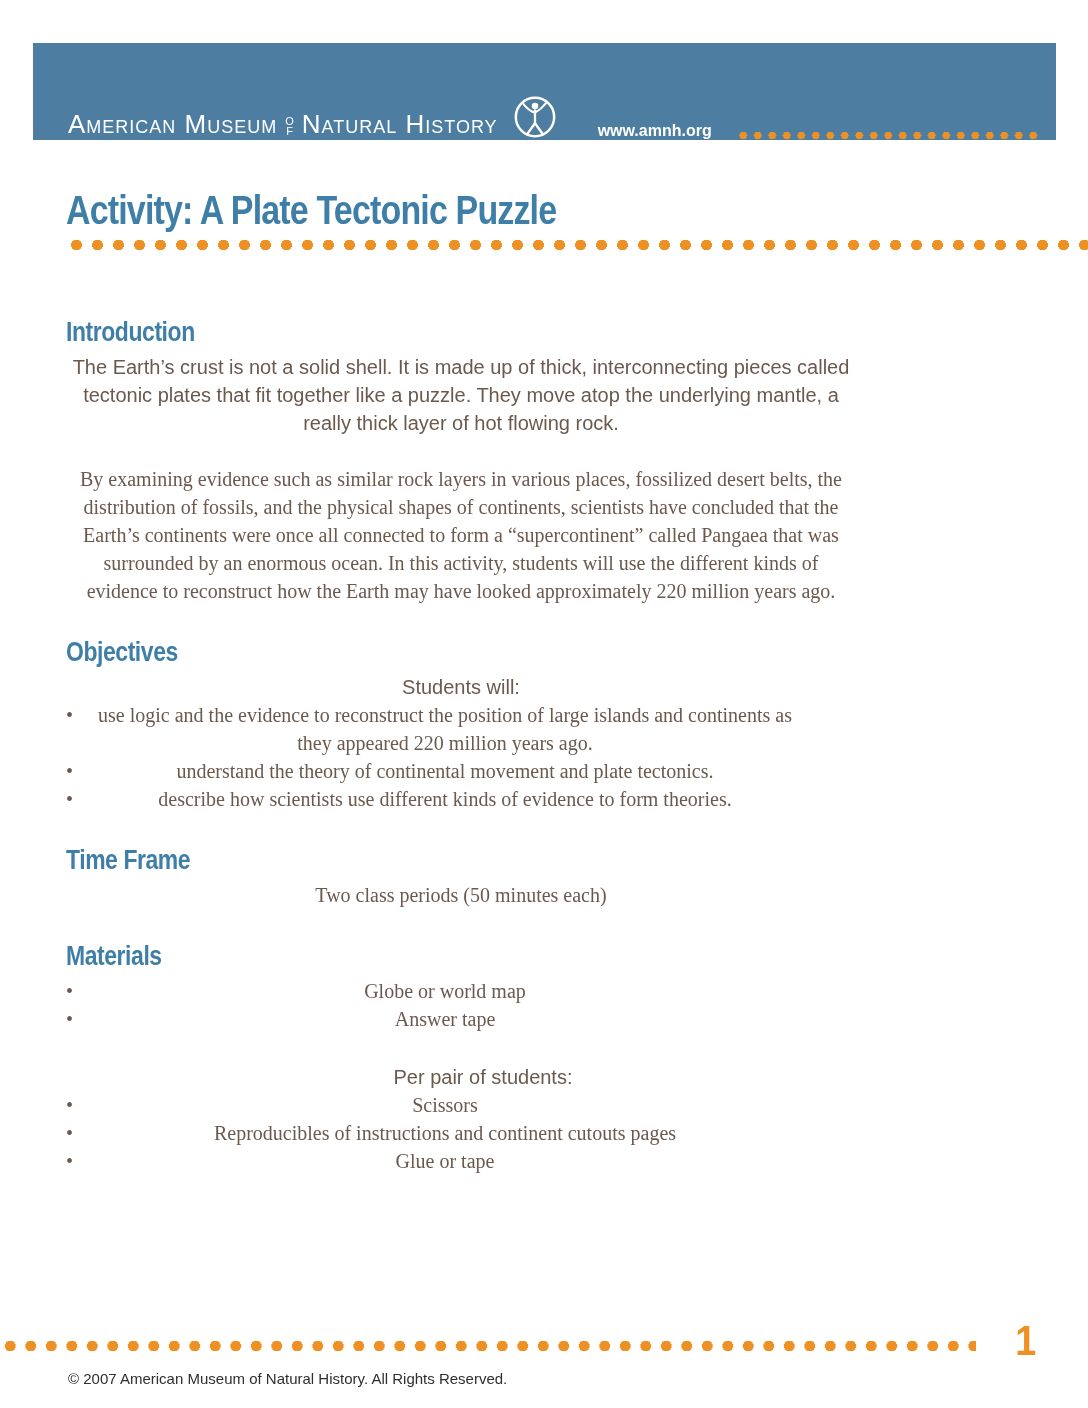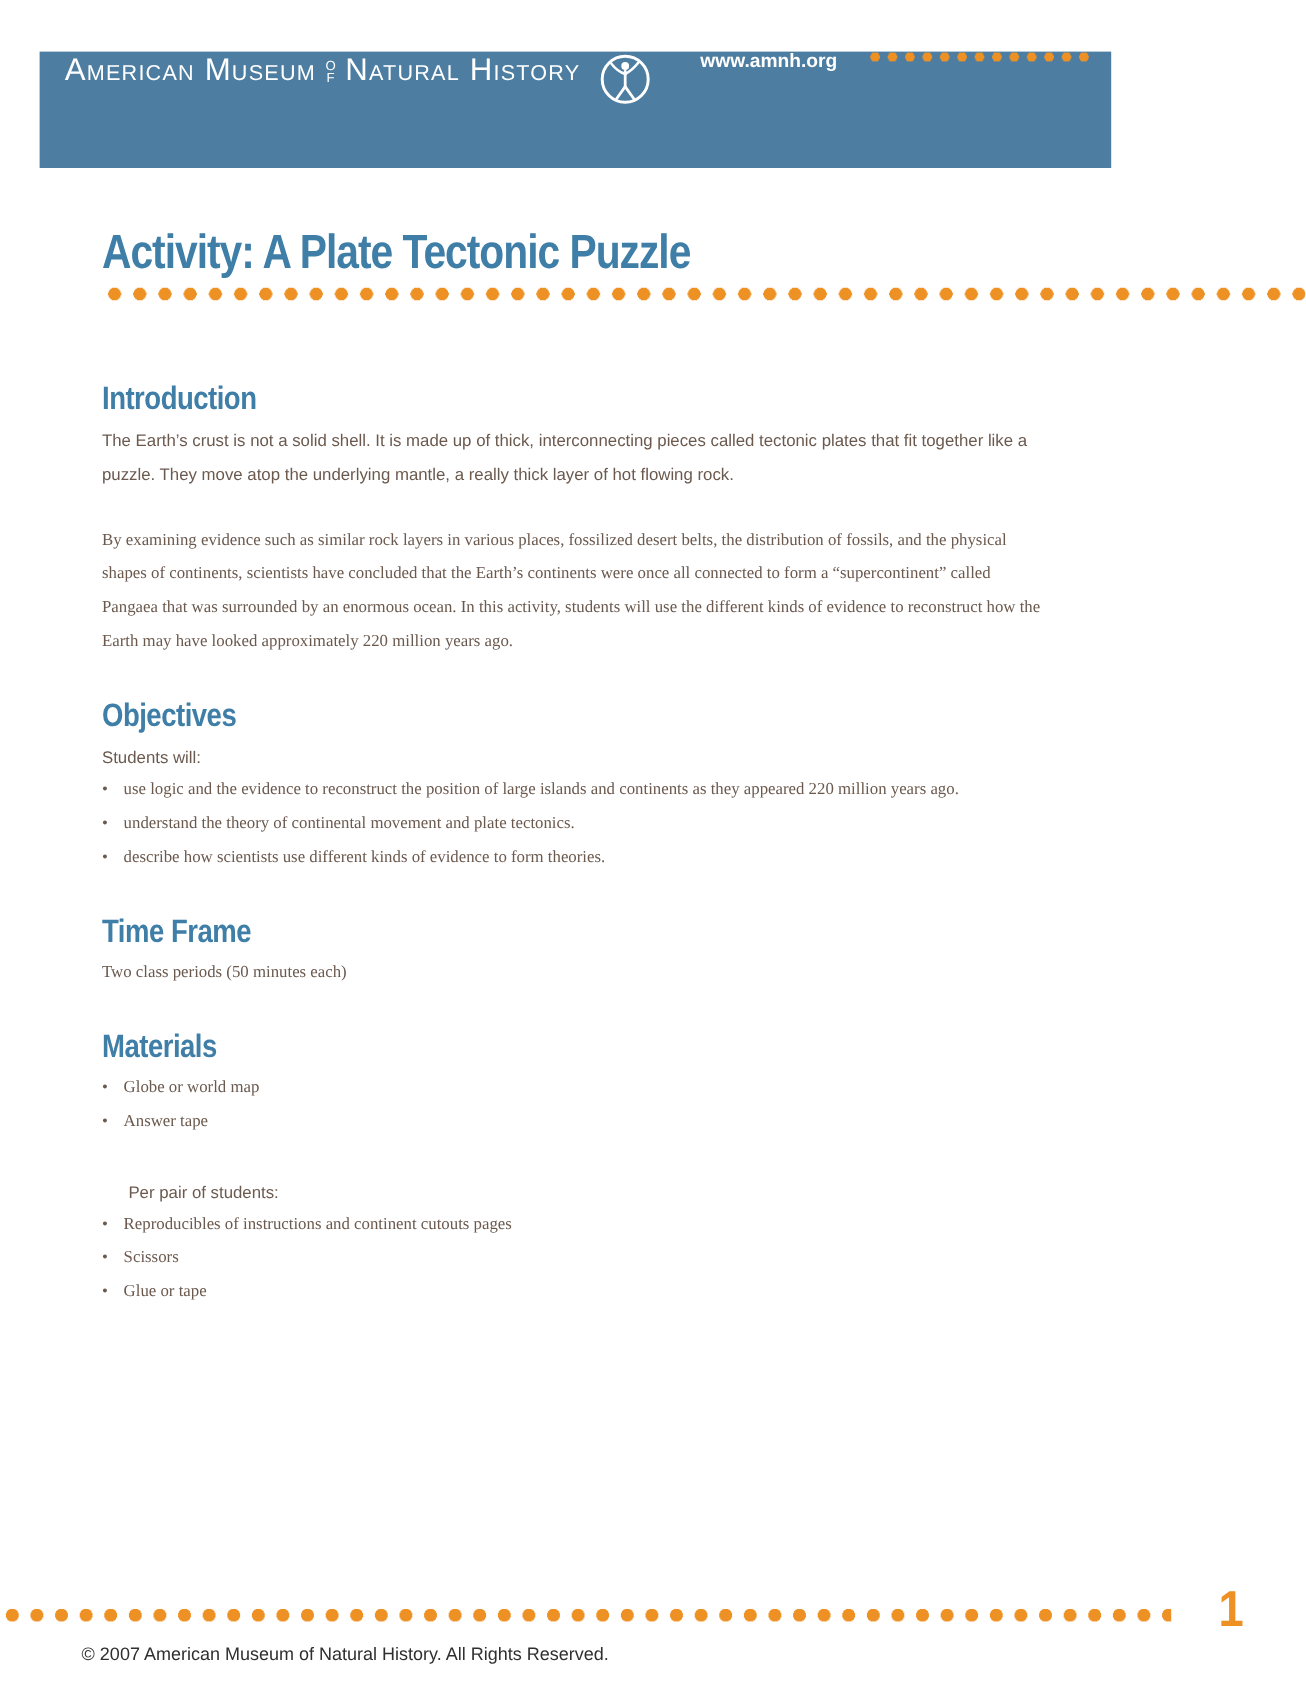--- a/index.html
+++ b/index.html
@@ -21,25 +21,25 @@
     position: relative;
     width: 1088px; height: 1408px;
     background: var(--page-bg);
     overflow: hidden;
   }
 
   
   .header-bar {
     position: absolute;
     left: 33px; top: 43px;
-    width: 893px; height: 97px;
+    width: 1023px; height: 97px;
     background: var(--header-blue);
     display: flex;
-    align-items: flex-start;
-    padding-left: 21px;
+    align-items: flex-end;
+    padding-left: 35px;
   }
   .institution {
     color: #fff;
     font-variant: small-caps;
     font-size: 26px;
     letter-spacing: 1px;
     white-space: nowrap;
     display: inline-flex;
     align-items: center;
   }
@@ -70,21 +70,21 @@
     background-size: 14.5px 9px;
     background-repeat: repeat-x;
     background-position: left center;
   }
 
   
   .content {
     position: absolute;
     left: 0; top: 188px;
     width: 1088px;
-    padding-left: 85px;
+    padding-left: 66px;
   }
   .title {
     margin: 0;
     color: var(--heading-blue);
     font-size: 40px;
     font-weight: bold;
     letter-spacing: -1px;
     line-height: 1.1;
     transform: scaleX(0.85);
     transform-origin: left center;
@@ -107,22 +107,23 @@
     line-height: 1.15;
     transform: scaleX(0.85);
     transform-origin: left center;
     white-space: nowrap;
   }
   section.first h2 { margin-top: 66px; }
   p, ul {
     margin: 0 0 28px 0;
     width: 790px;
     color: var(--body-brown);
-    font-size: 14px;
+    font-size: 20px;
     line-height: 28px;
+    text-align: center;
   }
   p.tight, ul.tight { margin-bottom: 0; font-family: Liberation Serif, serif; }
   p.lead { margin-bottom: 0; }
   p.per-pair { margin-top: 30px; margin-left: 22px; }
   ul.bullets {
     list-style: none;
     padding: 0;
   }
   ul.bullets li {
     position: relative;
@@ -216,22 +217,22 @@
     </section>
 
     <section>
       <h2>Materials</h2>
       <ul class="bullets tight">
         <li>Globe or world map</li>
         <li>Answer tape</li>
       </ul>
       <p class="lead per-pair">Per pair of students:</p>
       <ul class="bullets tight">
+        <li>Scissors</li>
         <li>Reproducibles of instructions and continent cutouts pages</li>
-        <li>Scissors</li>
         <li>Glue or tape</li>
       </ul>
     </section>
   </main>
 
   <div class="footer-dots"></div>
   <div class="page-number">1</div>
   <div class="copyright">© 2007 American Museum of Natural History. All Rights Reserved.</div>
 
 </div>

